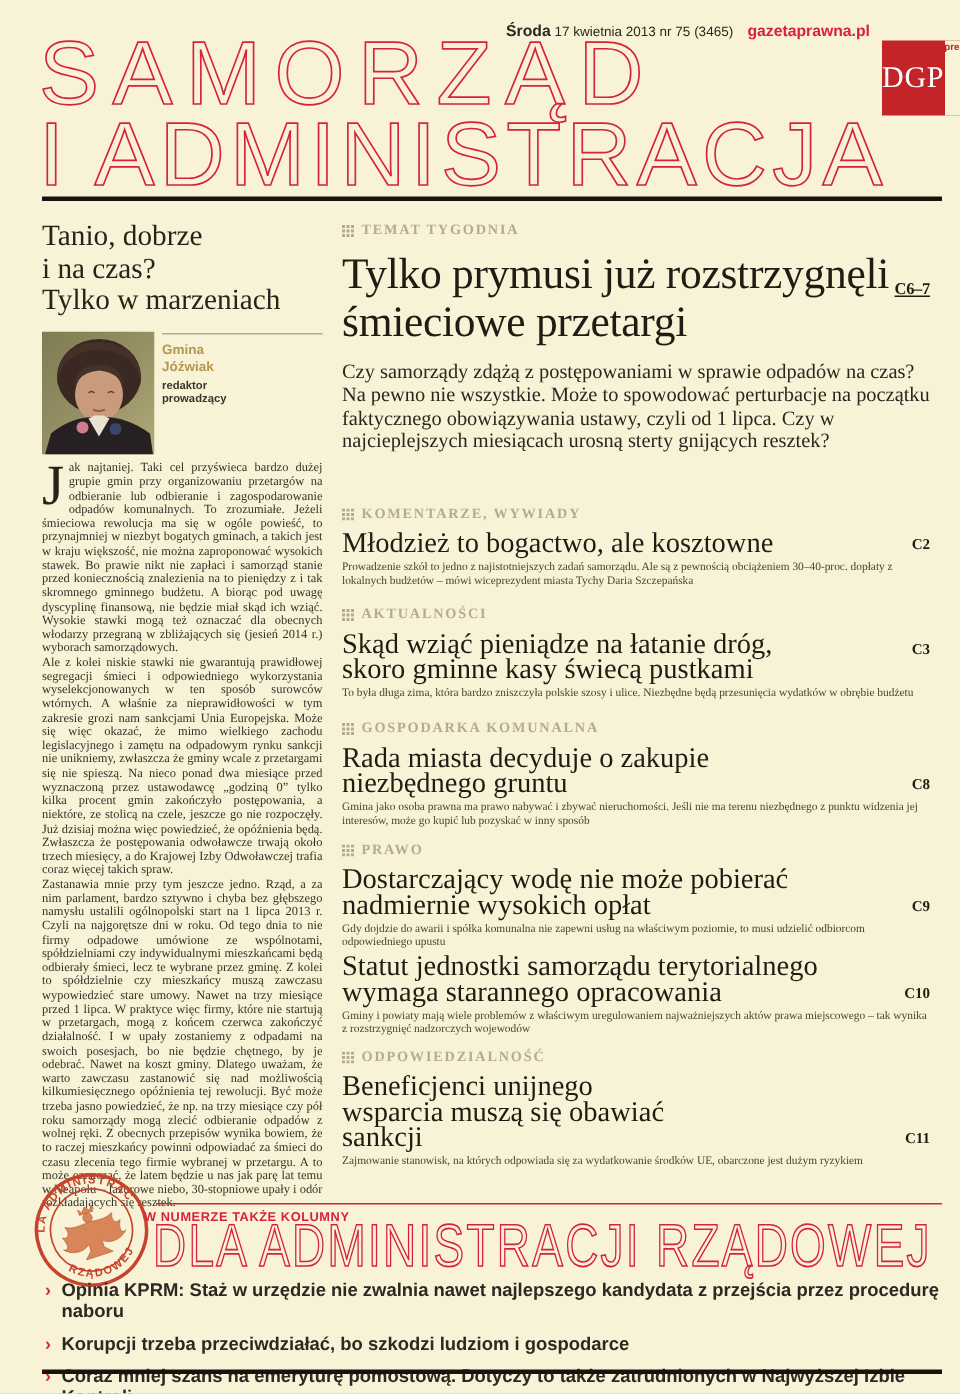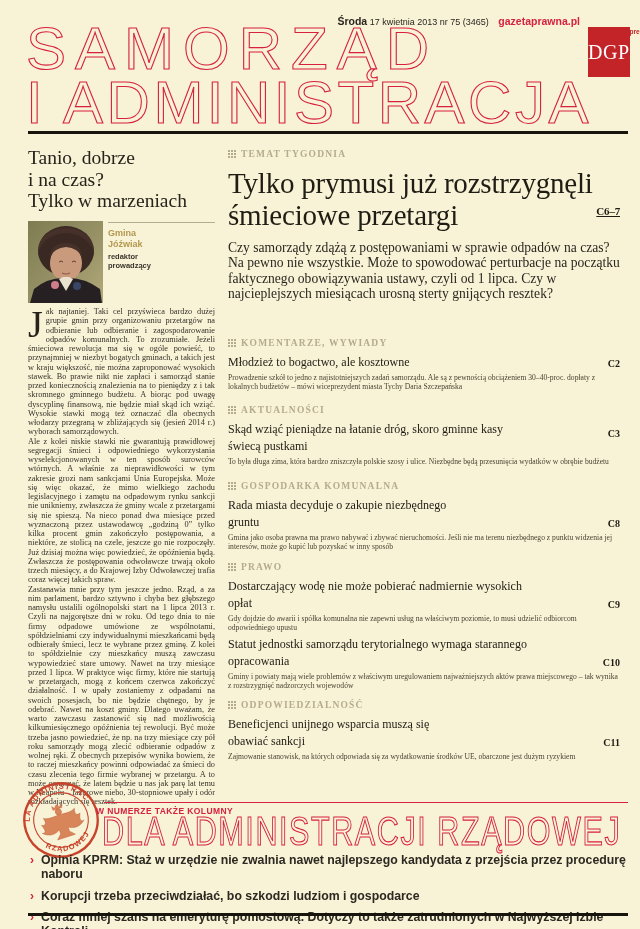--- a/index.html
+++ b/index.html
@@ -47,21 +47,21 @@
   .main{position:absolute;left:228px;top:146px;width:392px;}
   .seclabel{display:flex;align-items:center;gap:5px;font-weight:700;font-size:9.5px;
             letter-spacing:1.2px;color:#b5ac8d;height:12px;}
   .gicon{width:8px;height:8px;flex:none;}
   .titlerow{position:relative;}
   .feature-title{font-size:29px;line-height:32px;color:#1f1c14;margin-top:7px;letter-spacing:-.2px;}
   .feature-title .t{display:block;max-width:420px;cursor:pointer;}
   .pageref{position:absolute;right:0;bottom:3px;font-size:10px;font-weight:700;color:#1f1c14;}
   .lead{margin-top:9px;font-size:13.6px;line-height:15.3px;color:#2a2720;width:392px;}
   .item{margin-top:5px;}
-  .item-title{font-size:12px;line-height:17px;color:#1f1c14;cursor:pointer;}
+  .item-title{font-size:19px;line-height:17px;color:#1f1c14;cursor:pointer;}
   .item-sub{margin-top:3px;font-size:7.6px;line-height:8.6px;color:#4a4434;max-width:390px;}
   .mt36{margin-top:36px;} .mt13{margin-top:13px;} .mt10{margin-top:10px;}
   .mt8{margin-top:8px;} .mt4{margin-top:4px;}
 
   
   .seal{position:absolute;left:22px;top:780px;width:78px;height:80px;}
   .footer-line{position:absolute;left:104px;top:802px;width:524px;height:1px;background:#d62240;}
   .kicker{position:absolute;left:96px;top:806px;color:#d62240;font-family:"Liberation Sans",sans-serif;
           font-weight:700;font-size:8.5px;letter-spacing:.4px;}
   .banner{position:absolute;left:102px;top:811px;font-family:"Liberation Sans",sans-serif;
@@ -151,21 +151,21 @@
           <rect x="3" y="3" width="2" height="2"></rect>
           <rect x="6" y="3" width="2" height="2"></rect>
         <rect x="0" y="6" width="2" height="2"></rect>
           <rect x="3" y="6" width="2" height="2"></rect>
           <rect x="6" y="6" width="2" height="2"></rect>
       </svg>
       <span>TEMAT TYGODNIA</span>
     </div>
     <div class="feature-title titlerow">
       <span class="t">Tylko prymusi już rozstrzygnęli śmieciowe przetargi</span>
-      <span class="pageref" style="bottom:4px;font-size:11px;text-decoration:underline;">C6–7</span>
+      <span class="pageref" style="bottom:22px;font-size:11px;text-decoration:underline;">C6–7</span>
     </div>
     <div class="lead">Czy samorządy zdążą z postępowaniami w sprawie odpadów na czas? Na pewno nie wszystkie. Może to spowodować perturbacje na początku faktycznego obowiązywania ustawy, czyli od 1 lipca. Czy w najcieplejszych miesiącach urosną sterty gnijących resztek?</div>
 
     <div class="seclabel mt36">
       <svg class="gicon" viewBox="0 0 8 8" fill="currentColor" aria-hidden="true">
         <rect x="0" y="0" width="2" height="2"></rect>
           <rect x="3" y="0" width="2" height="2"></rect>
           <rect x="6" y="0" width="2" height="2"></rect>
         <rect x="0" y="3" width="2" height="2"></rect>
           <rect x="3" y="3" width="2" height="2"></rect>

